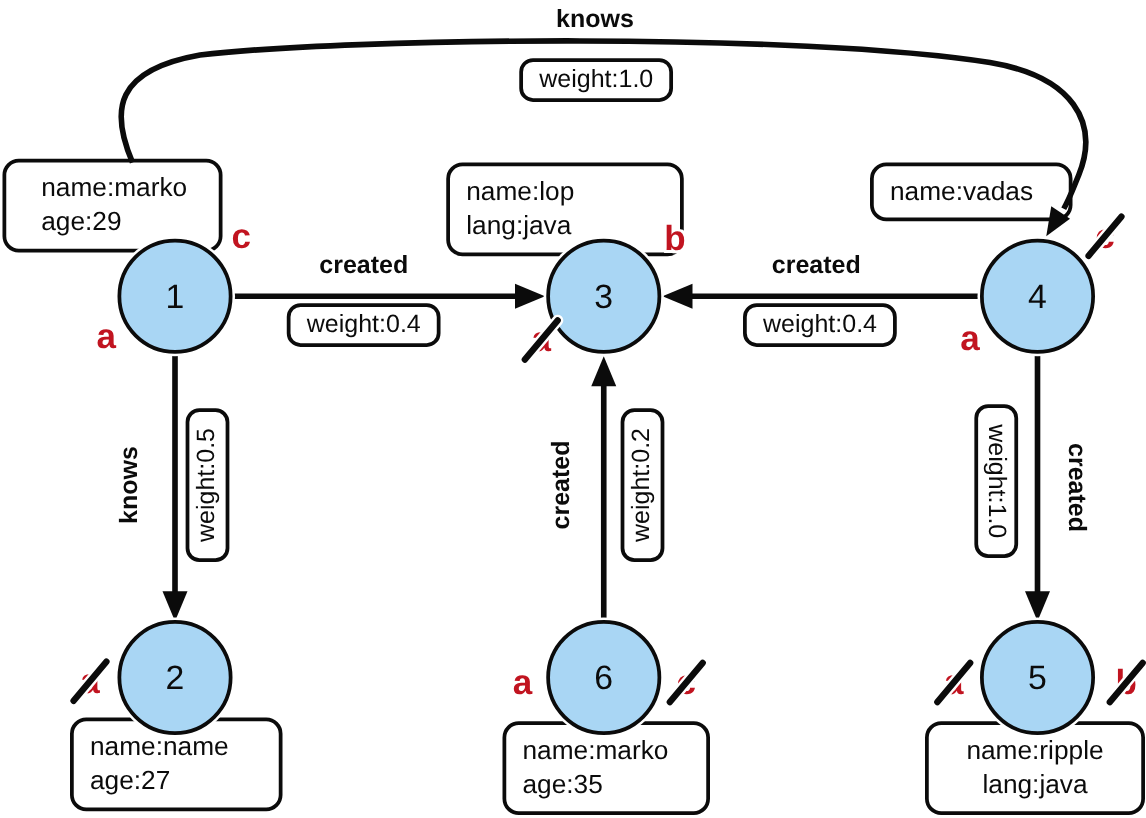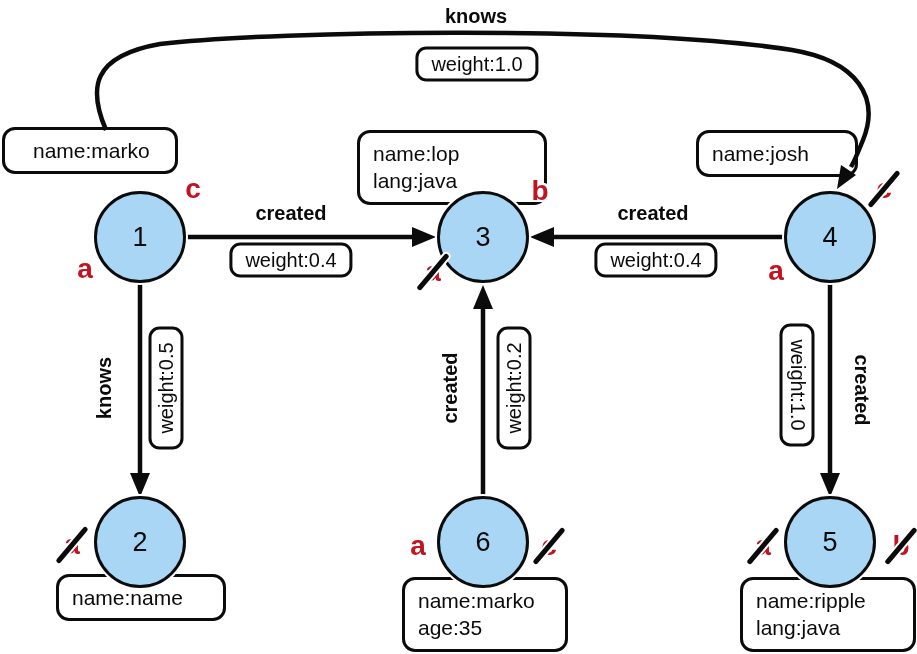--- a/index.html
+++ b/index.html
@@ -63,36 +63,38 @@
     transform: translate(-50%,-50%) rotate(-50deg);
   }
 </style>
 </head>
 <body>
 
 <div id="stage">
 
   <div class="prop-box" style="left:2px; top:127px; width:176px;padding-left:28px;">
     <div>name:marko</div>
+    <div>age:29</div>
   </div>
   <div class="prop-box" style="left:357px; top:130px; width:190px;">
     <div>name:lop</div>
     <div>lang:java</div>
   </div>
   <div class="prop-box" style="left:696px; top:130px; width:162px;">
-    <div>name:josh</div>
+    <div>name:vadas</div>
   </div>
   <div class="prop-box" style="left:56px; top:574px; width:170px;">
     <div>name:name</div>
+    <div>age:27</div>
   </div>
   <div class="prop-box" style="left:402px; top:577px; width:166px;">
     <div>name:marko</div>
     <div>age:35</div>
   </div>
-  <div class="prop-box" style="left:740px; top:577px; width:176px;">
+  <div class="prop-box" style="left:740px; top:577px; width:176px;text-align:center;">
     <div>name:ripple</div>
     <div>lang:java</div>
   </div>
 
   <svg id="edges" width="917" height="654" viewBox="0 0 917 654">
 
     <path d="M 106 130 C 88 88, 92 56, 160 44 C 280 30, 640 26, 792 50 C 858 61, 880 98, 863 140 C 858 152, 856 158, 851 167" fill="none" stroke="#0b0b0b" stroke-width="4.5"></path>
     <polygon points="837,189 856,175 841,165" fill="#0b0b0b"></polygon>
 
     <line x1="186" y1="237" x2="424" y2="237" stroke="#0b0b0b" stroke-width="4.5"></line>

